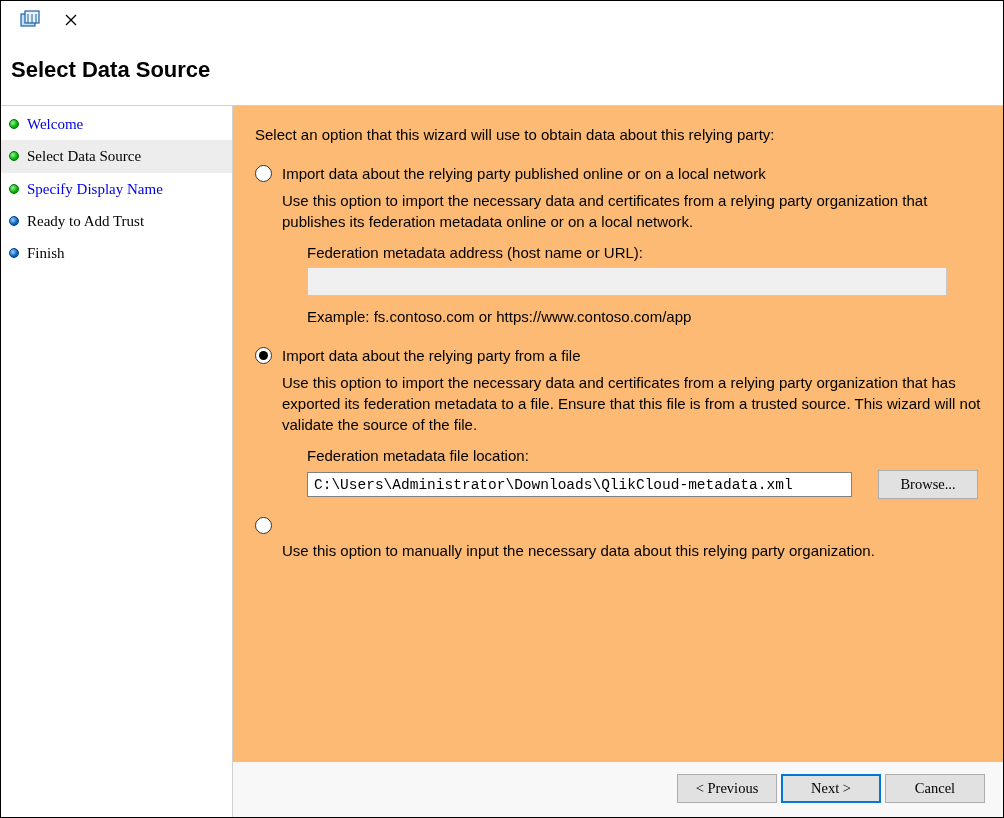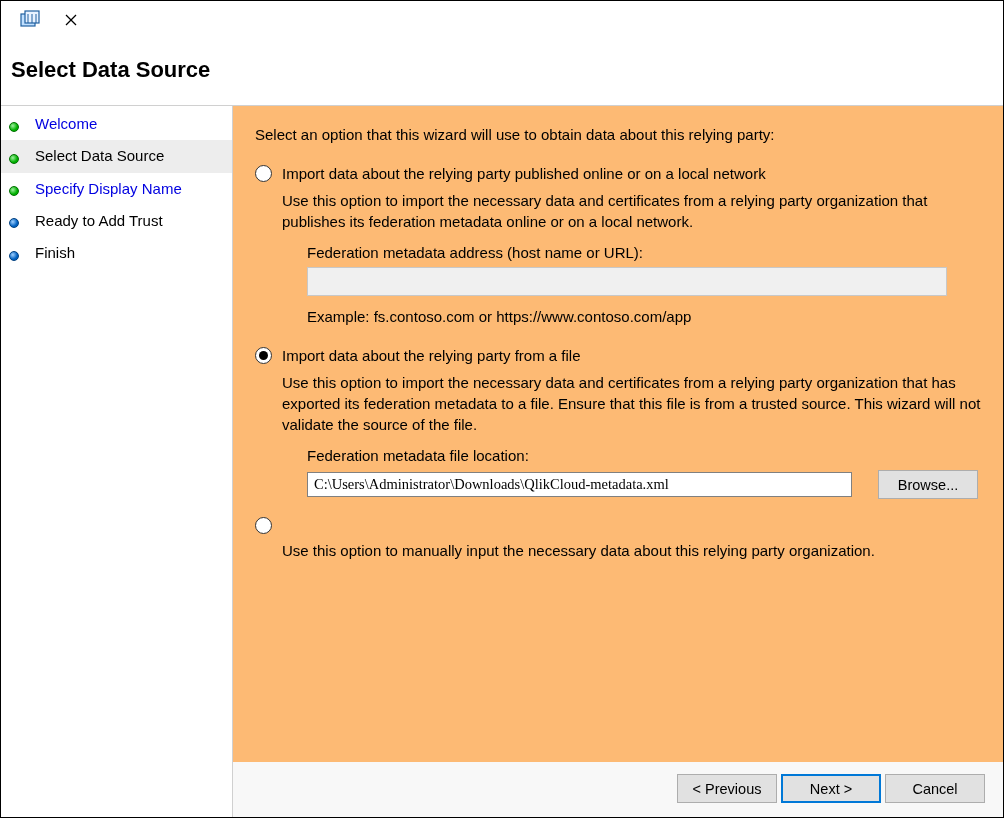--- a/index.html
+++ b/index.html
@@ -57,25 +57,26 @@
     padding: 2px 0 0 0;
     background: #fff;
   }
   .sidebar-header {
     font-weight: bold;
     font-size: 17px;
     padding: 6px 10px 6px 10px;
   }
   .step-item {
     display: flex;
-    align-items: center;
+    align-items: flex-start;
     padding: 6px 8px 6px 8px;
-    gap: 16px;
+    gap: 8px;
     cursor: default;
     line-height: 1.35;
+    font-family: Liberation Serif, serif;
   }
   .step-item.current { background: #ededed; }
   .step-item .bullet {
     width: 10px; height: 10px;
     border-radius: 50%;
     margin-top: 5px;
     flex-shrink: 0;
   }
   .bullet.done {
     background: radial-gradient(circle at 35% 35%, #9ff09f 0%, #00b000 60%);
@@ -133,32 +134,32 @@
     border: 1px solid #c8c8c8;
     width: 640px;
     max-width: 100%;
   }
   .input-enabled {
     height: 25px;
     background: #fff;
     border: 1px solid #808080;
     width: 545px;
     padding: 2px 6px;
-    font-family: Liberation Serif, serif;
+    font-family: Liberation Mono, monospace;
     font-size: 14.5px;
   }
   .example { margin-top: 10px; }
   .file-row { display:flex; align-items:center; gap: 26px; }
 
   .browse-btn, .footer-btn {
     height: 29px;
     min-width: 100px;
     background: #e1e1e1;
     border: 1px solid #adadad;
-    font-family: Liberation Sans, sans-serif;
+    font-family: Liberation Serif, serif;
     font-size: 14.5px;
     padding: 0 14px;
     cursor: default;
   }
 
   
   .footer {
     border-top: none;
     padding: 12px 18px 14px 0;
     display: flex;

